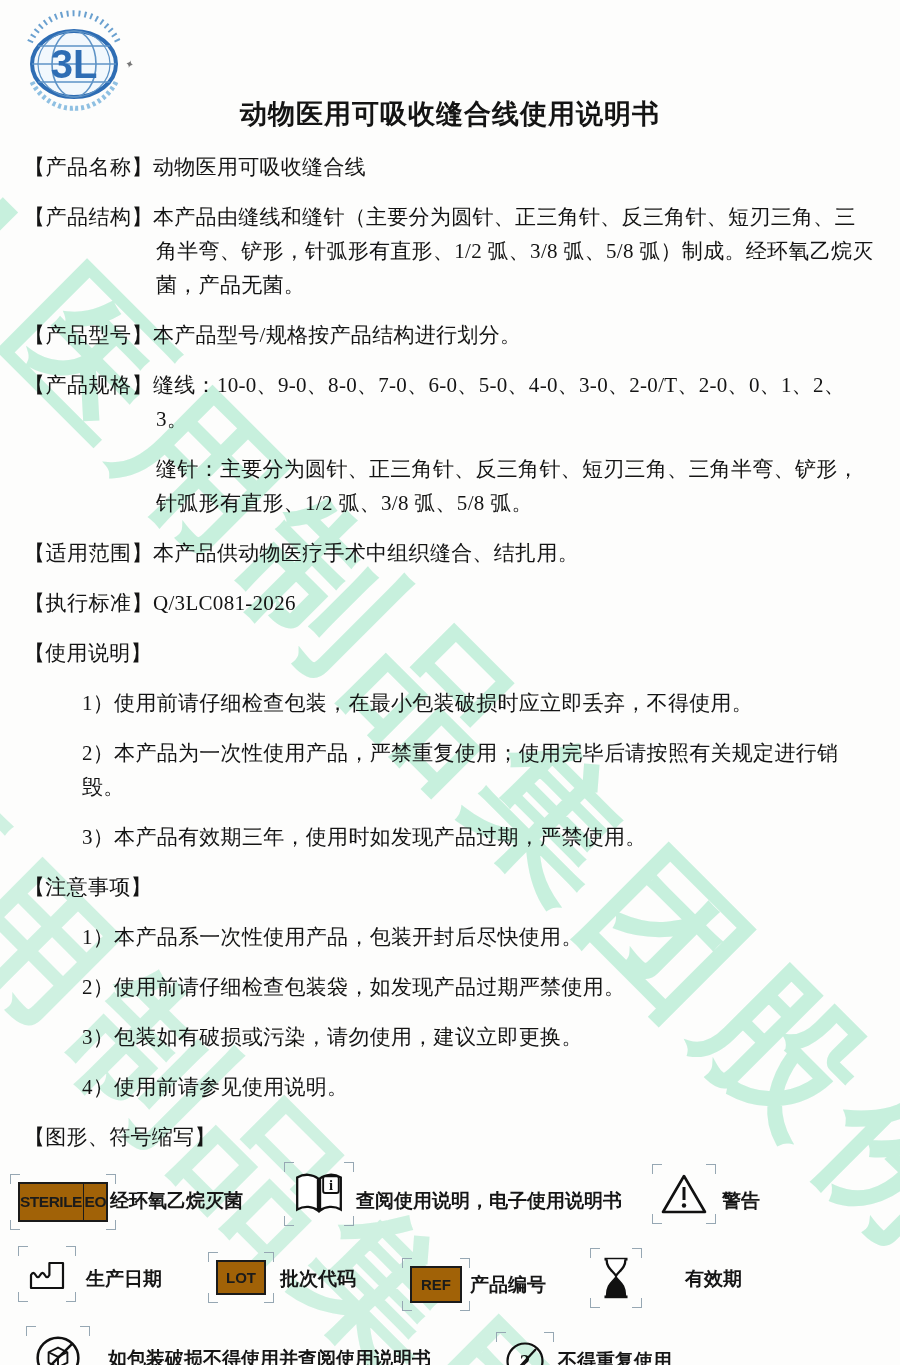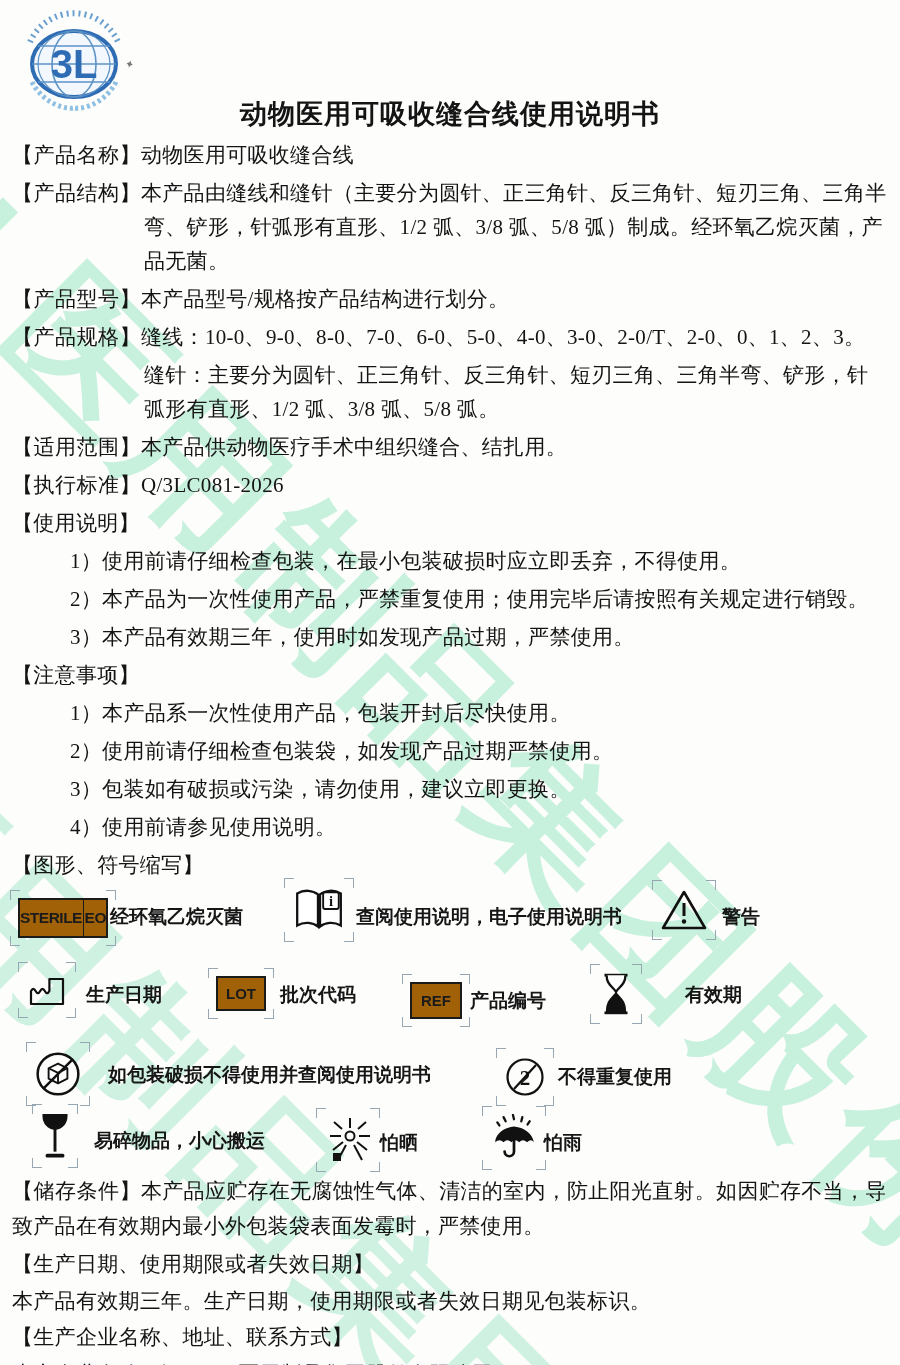--- a/index.html
+++ b/index.html
@@ -17,21 +17,21 @@
   .wm1{font-size:150px;top:88px;left:-40px;}
   .wm2{font-size:150px;top:560px;left:-210px;opacity:.85;}
   
   .content{position:relative;z-index:1;padding:0 8px;}
   .logo{position:absolute;left:16px;top:4px;width:116px;height:116px;}
   .cursor-artifact{position:absolute;left:125px;top:58px;color:#777;font-size:11px;transform:rotate(15deg);}
   .title{
     text-align:center;padding-top:94px;font-size:27px;font-weight:bold;
     font-family:"Liberation Sans","DejaVu Sans",sans-serif;letter-spacing:1px;line-height:40px;
   }
-  .doc p{margin:4px;font-size:21px;line-height:34px;letter-spacing:.3px;}
+  .doc p{margin:16px;font-size:21px;line-height:34px;letter-spacing:.3px;}
   .hang{padding-left:132px;text-indent:-132px;}
   .cont{padding-left:132px;text-indent:0;}
   .item{padding-left:58px;}
   .lab{letter-spacing:.5px;}
   
   .symwrap{position:relative;height:284px;margin-top:4px;font-family:"Liberation Sans","DejaVu Sans",sans-serif;}
   .sym{position:absolute;}
   .sym::before{content:"";position:absolute;left:-8px;top:-8px;width:9px;height:9px;
     border-left:1.5px solid #96a7b3;border-top:1.5px solid #96a7b3;}
   .sym::after{content:"";position:absolute;right:-8px;top:-8px;width:9px;height:9px;

